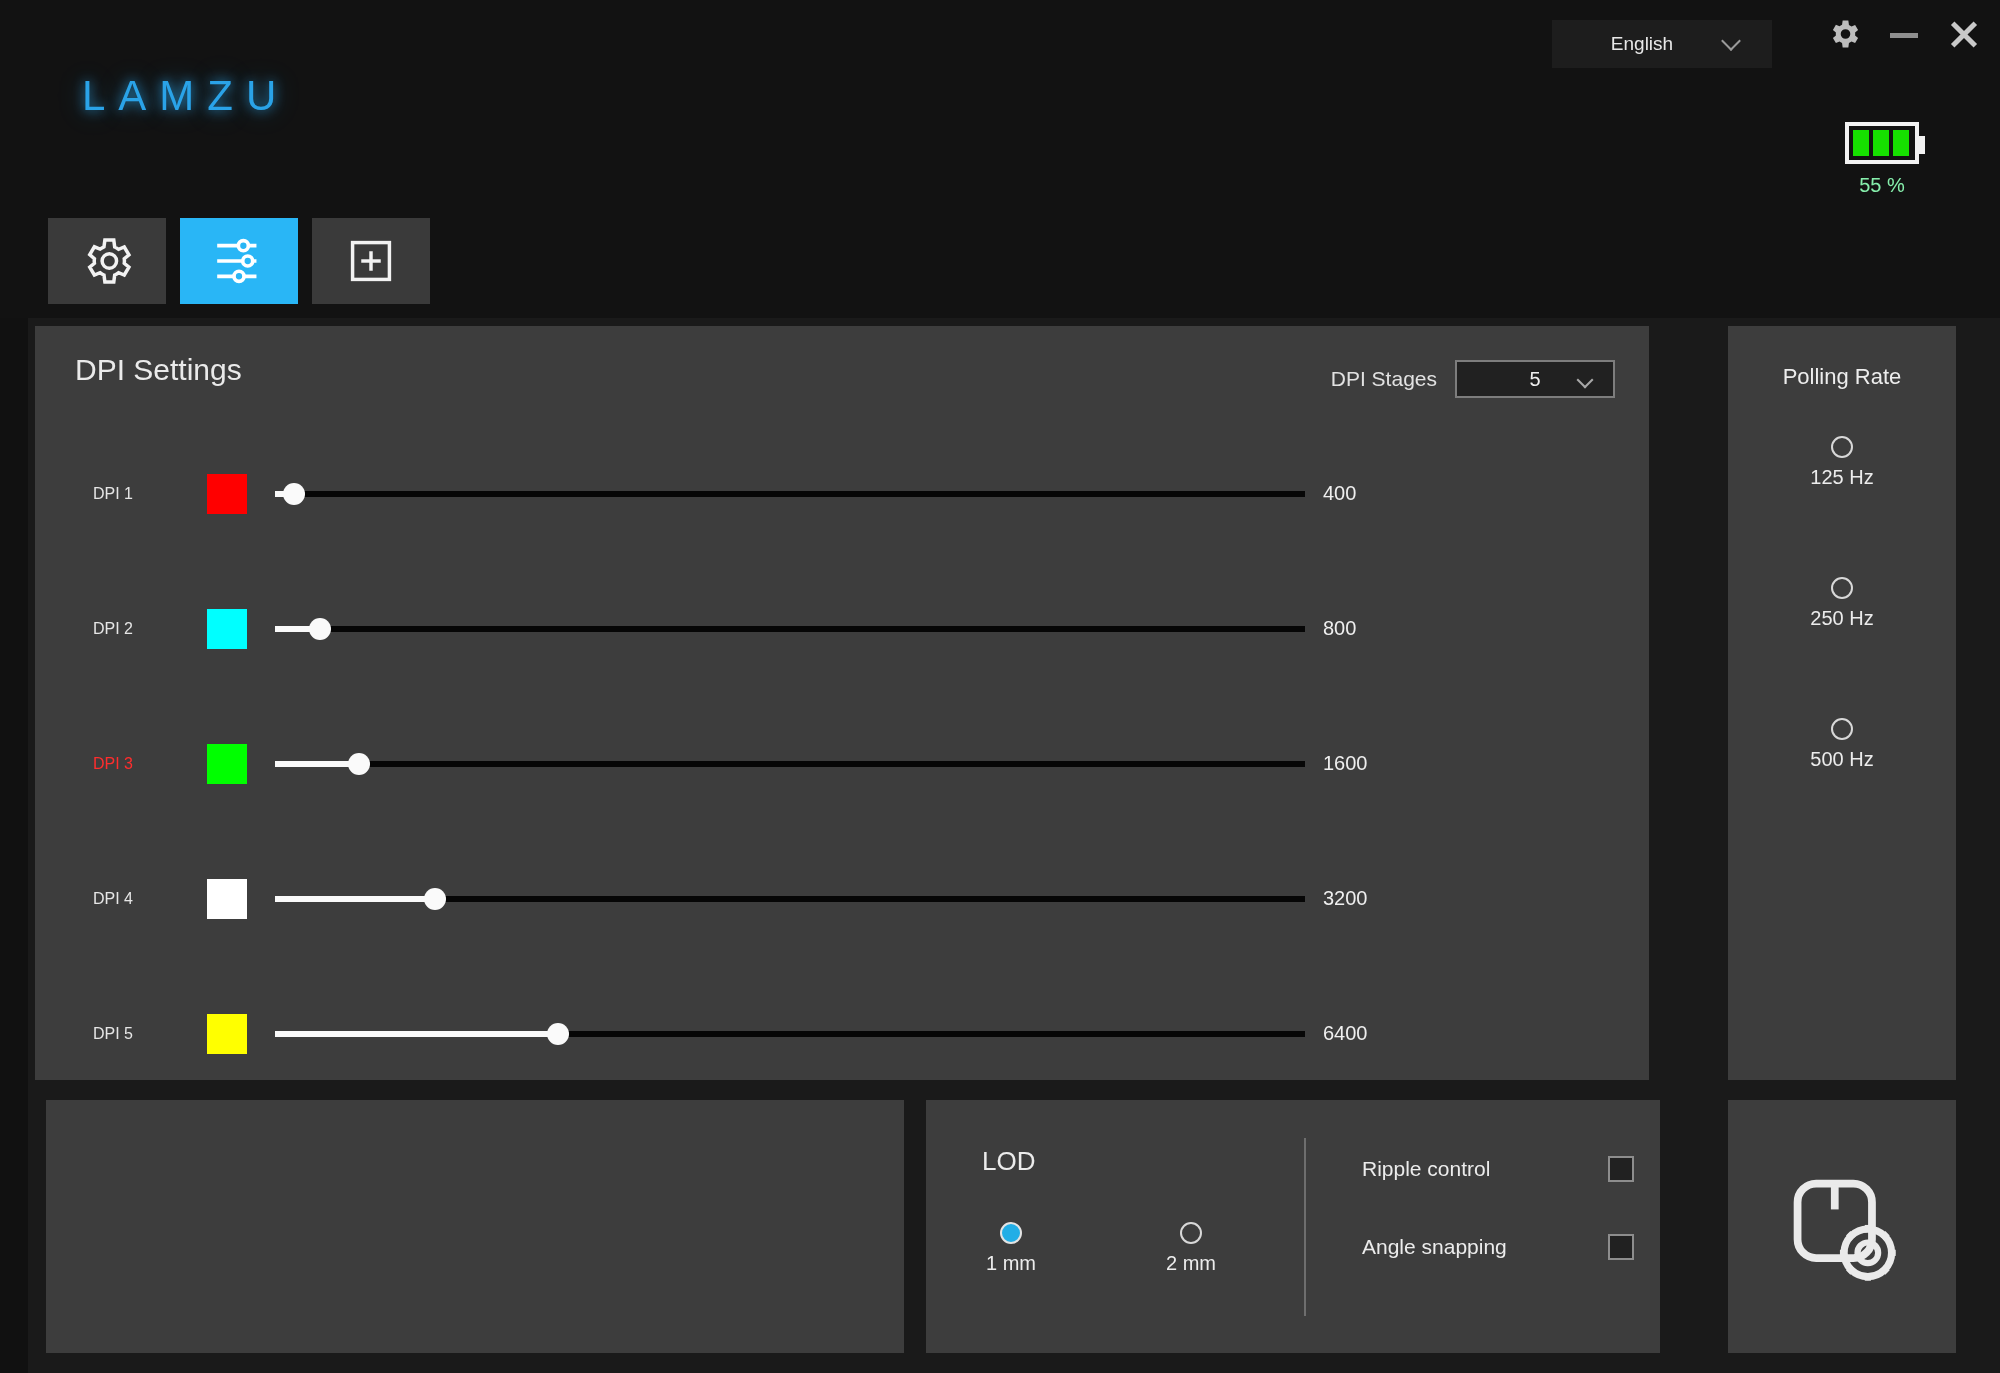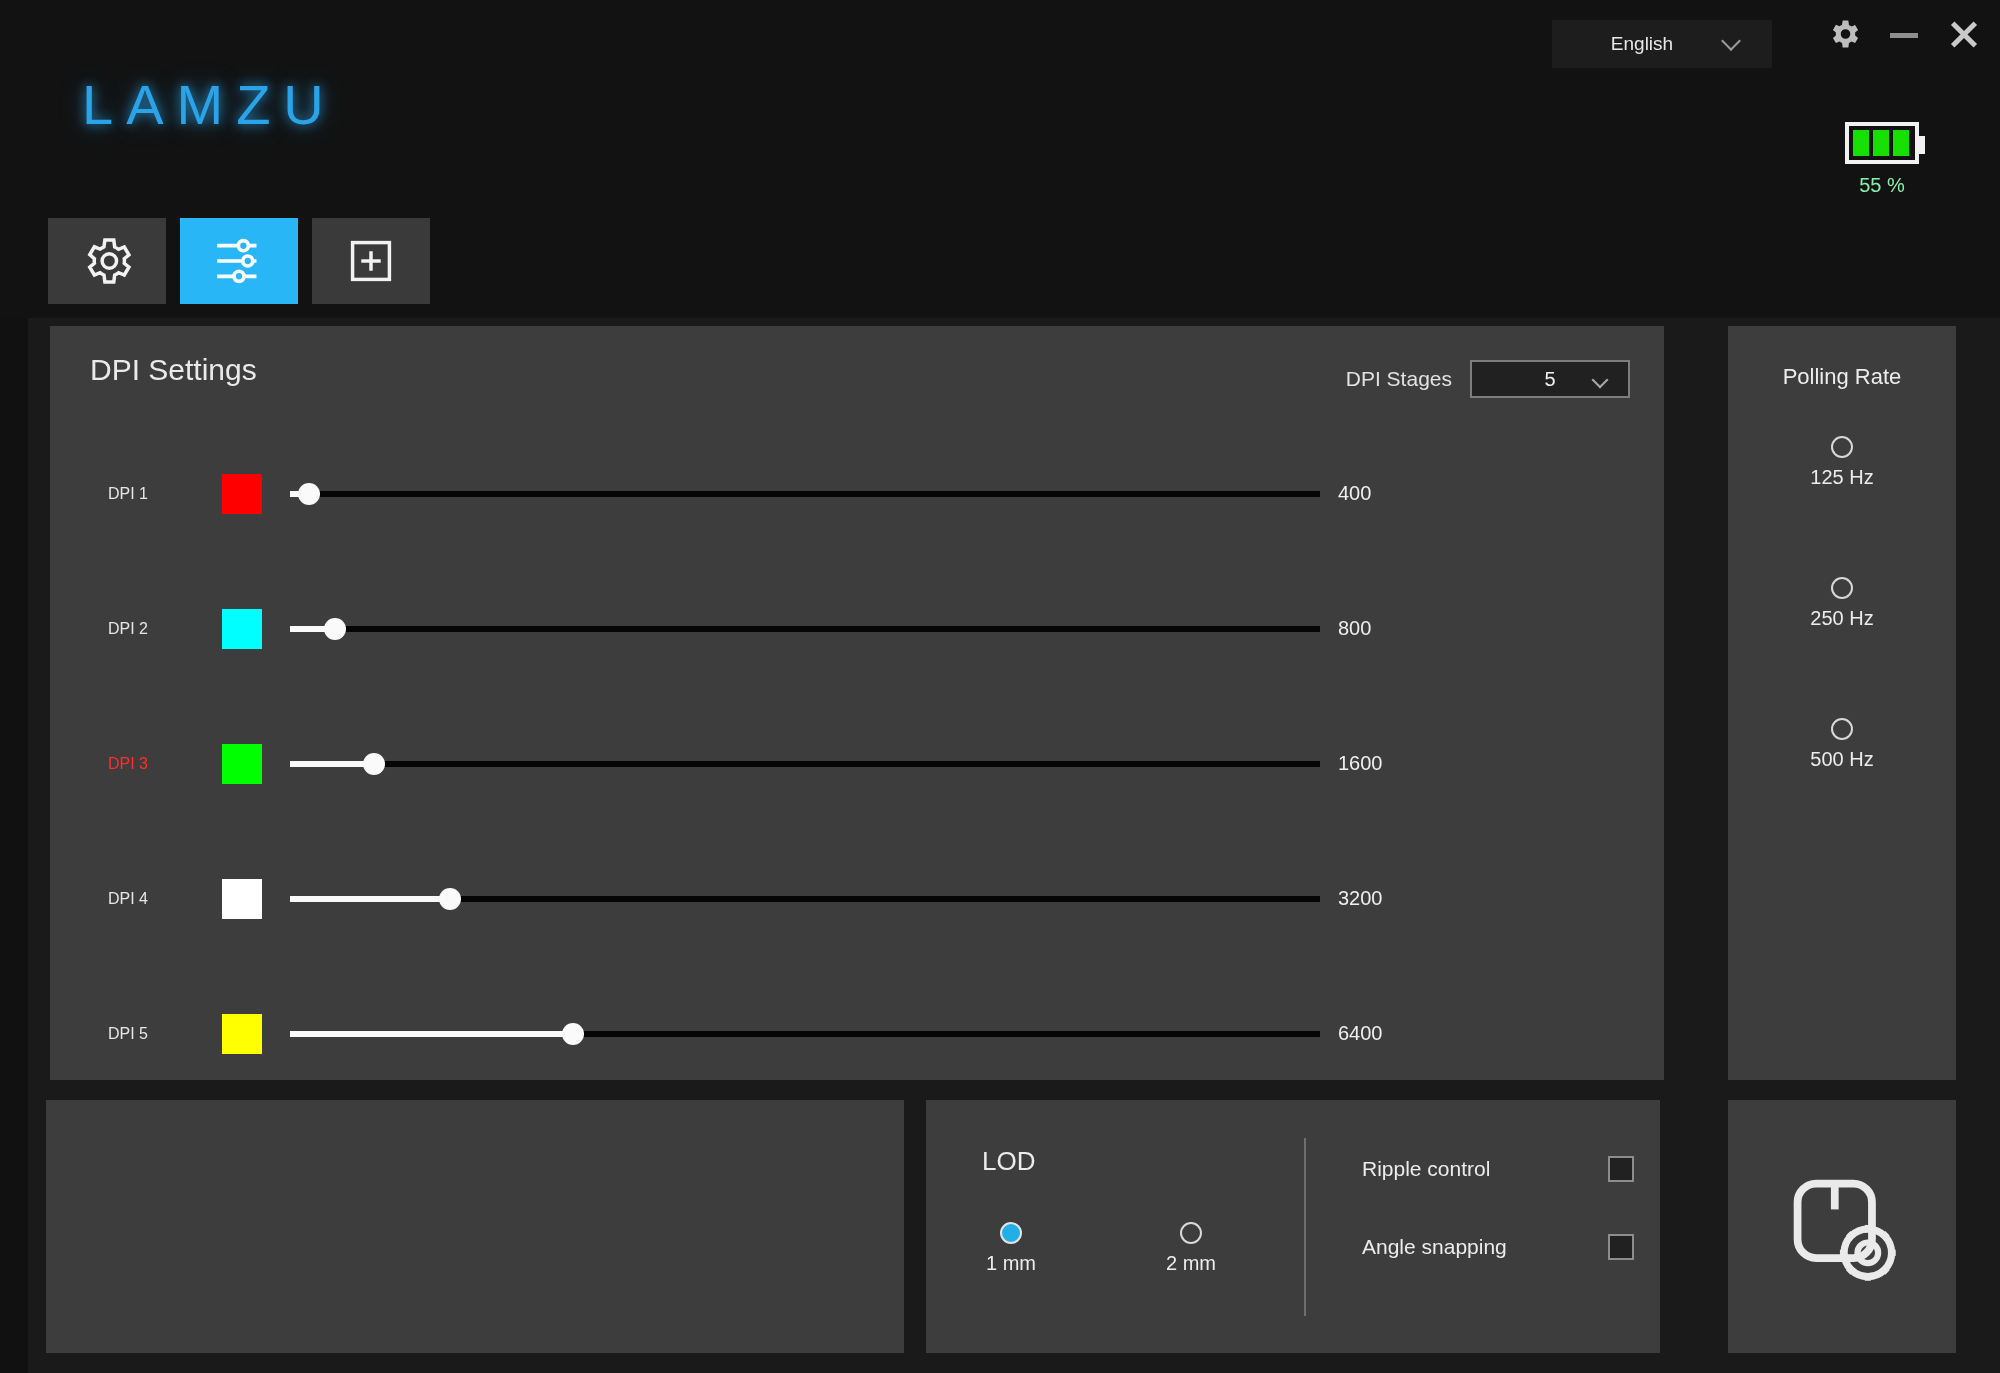--- a/index.html
+++ b/index.html
@@ -17,21 +17,21 @@
 
   
   .header {
     position: absolute;
     left: 0; top: 0; width: 2000px; height: 318px;
     background: #121212;
   }
   .logo {
     position: absolute;
     left: 82px; top: 72px;
-    font-size: 56px;
+    font-size: 42px;
     letter-spacing: 13px;
     color: #2aa3e8;
     font-weight: 400;
     text-shadow: 0 0 12px rgba(42,163,232,.85), 0 0 26px rgba(42,163,232,.45);
     font-family: "Liberation Sans", sans-serif;
   }
 
   .lang-select {
     position: absolute;
     right: 228px; top: 20px;
@@ -91,21 +91,21 @@
 
   
   .content {
     position:absolute; left:28px; top:318px;
     width: 1972px; height: 1055px;
     background: #1a1a1a;
   }
   .panel { background: #3d3d3d; }
 
   .dpi-panel {
-    position:absolute; left:22px; top:8px;
+    position:absolute; left:7px; top:8px;
     width: 1614px; height: 754px;
   }
   .dpi-title {
     position:absolute; left:40px; top:27px;
     color:#eaeaea; font-size:30px;
   }
   .stages {
     position:absolute; right:34px; top:34px;
     display:flex; align-items:center; gap: 18px;
   }

